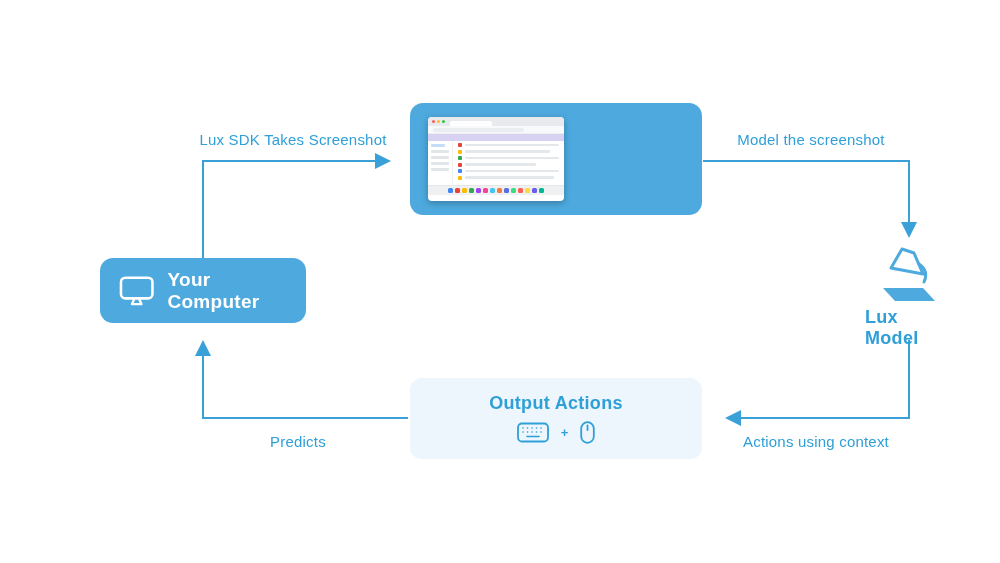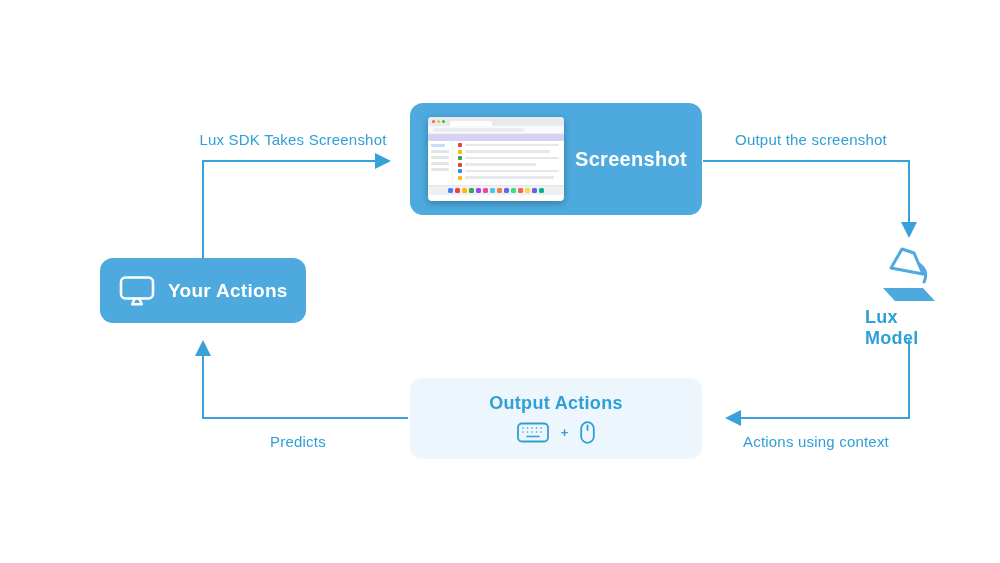--- a/index.html
+++ b/index.html
@@ -83,30 +83,30 @@
         <path class="arrowhead" d="M0,0 L8,4 L0,8 Z"></path>
       </marker>
     </defs>
     <path class="arrow-path" d="M178,258 V161 H364" marker-end="url(#ah)"></path>
     <path class="arrow-path" d="M678,161 H884 V236" marker-end="url(#ah)"></path>
     <path class="arrow-path" d="M884,340 V418 H702" marker-end="url(#ah)"></path>
     <path class="arrow-path" d="M383,418 H178 V342" marker-end="url(#ah)"></path>
   </svg>
 
   <div class="edge-label" id="label-sdk">Lux SDK Takes Screenshot</div>
-  <div class="edge-label" id="label-passes">Output the screenshot</div>
+  <div class="edge-label" id="label-passes">Model the screenshot</div>
   <div class="edge-label" id="label-predicts">Actions using context</div>
   <div class="edge-label" id="label-controls">Predicts</div>
 
   <div class="node" id="your-computer">
     <svg class="monitor-icon" width="36" height="32" viewBox="0 0 36 32">
       <rect x="2" y="2.5" width="32" height="21" rx="4.5" stroke-width="2.6"></rect>
       <path d="M15.8 23.5 L13.2 29.3 H22.8 L20.2 23.5" stroke-width="2.4" stroke-linejoin="round" stroke-linecap="round"></path>
     </svg>
-    <span class="node-label">Your Actions</span>
+    <span class="node-label">Your Computer</span>
   </div>
 
   <div class="node" id="screenshot-box">
     <div class="thumb">
       <div class="thumb-titlebar">
         <span class="traffic">
             <span class="cdot" style="background: rgb(246, 96, 89);"></span>
             <span class="cdot" style="background: rgb(251, 189, 46);"></span>
             <span class="cdot" style="background: rgb(42, 202, 68);"></span>
           </span>
@@ -161,21 +161,20 @@
           <span class="cdot" style="background: rgb(66, 198, 244);"></span>
           <span class="cdot" style="background: rgb(244, 123, 66);"></span>
           <span class="cdot" style="background: rgb(91, 110, 225);"></span>
           <span class="cdot" style="background: rgb(61, 220, 132);"></span>
           <span class="cdot" style="background: rgb(255, 94, 87);"></span>
           <span class="cdot" style="background: rgb(255, 217, 61);"></span>
           <span class="cdot" style="background: rgb(108, 92, 231);"></span>
           <span class="cdot" style="background: rgb(0, 184, 148);"></span>
         </div>
     </div>
-    <div class="screenshot-label">Screenshot</div>
   </div>
 
   <div id="lux-model">
     <svg width="70" height="60" viewBox="0 0 70 60">
       <polygon class="lamp-base" points="9,44 49,44 61,57 21,57"></polygon>
       <path class="lamp-stroke" d="M28 5 L40 9 L49 30 L17 24 Z"></path>
       <path class="lamp-cord" d="M45 20 Q55 27 50 38"></path>
     </svg>
     <span class="lux-label">Lux Model</span>
   </div>

